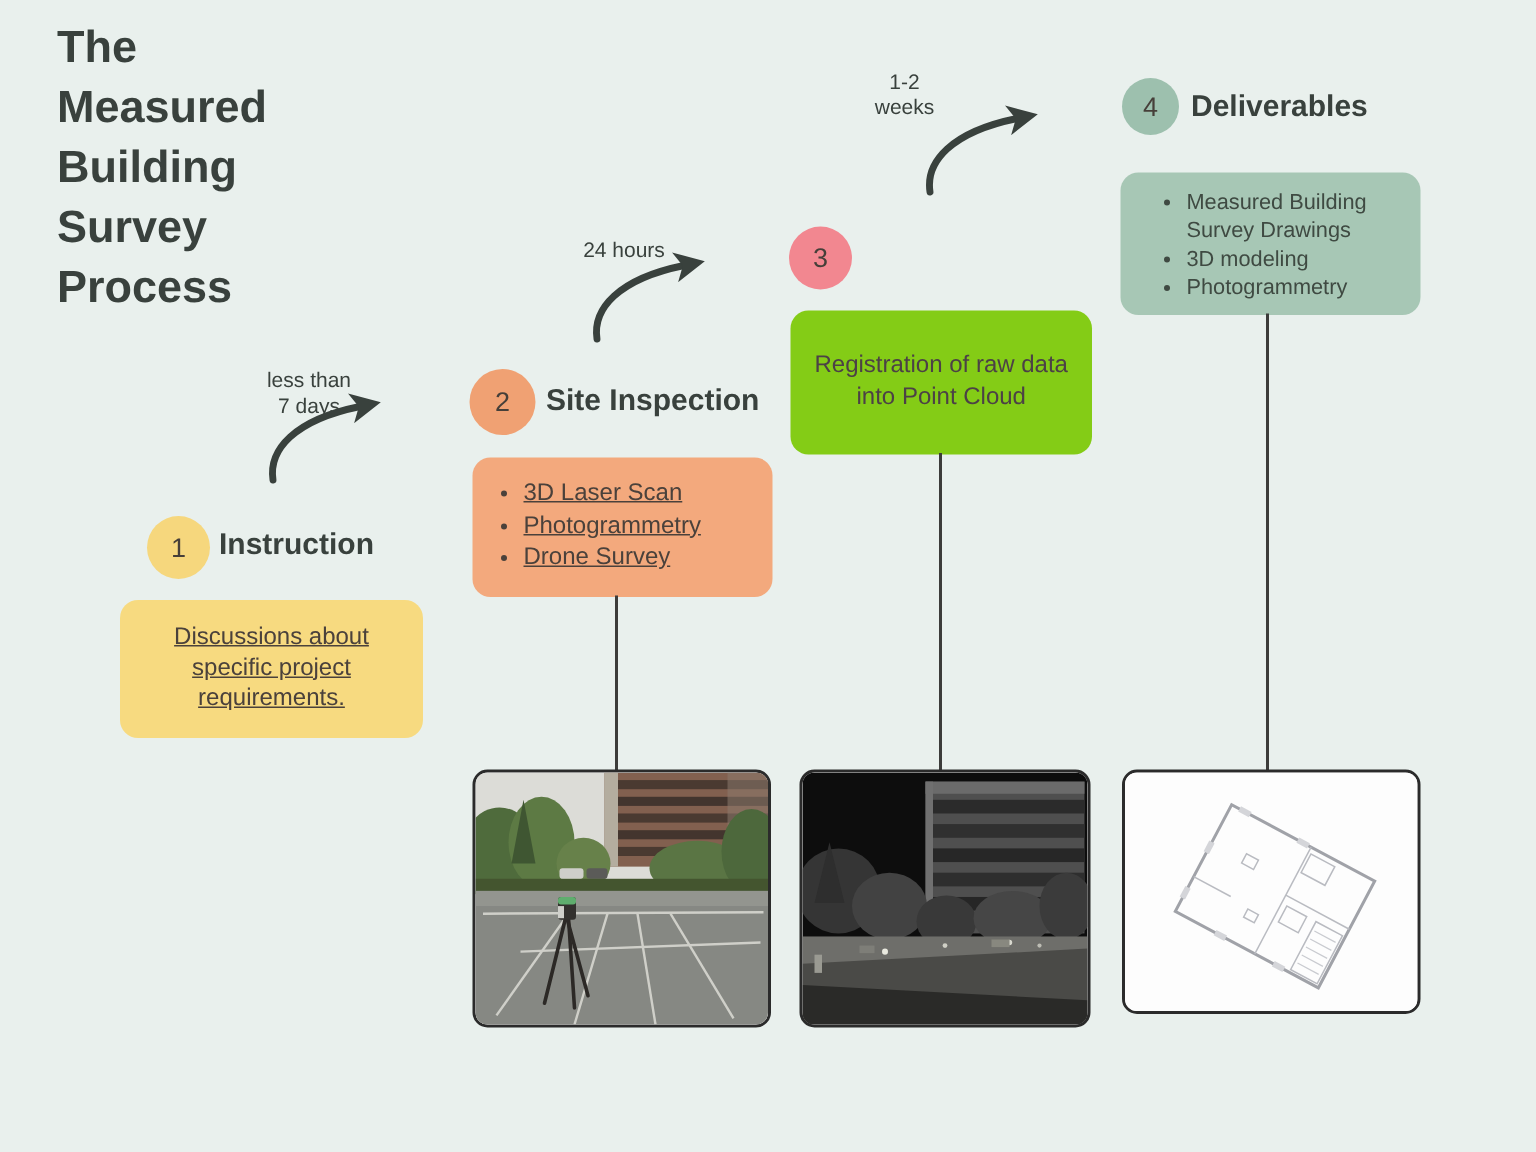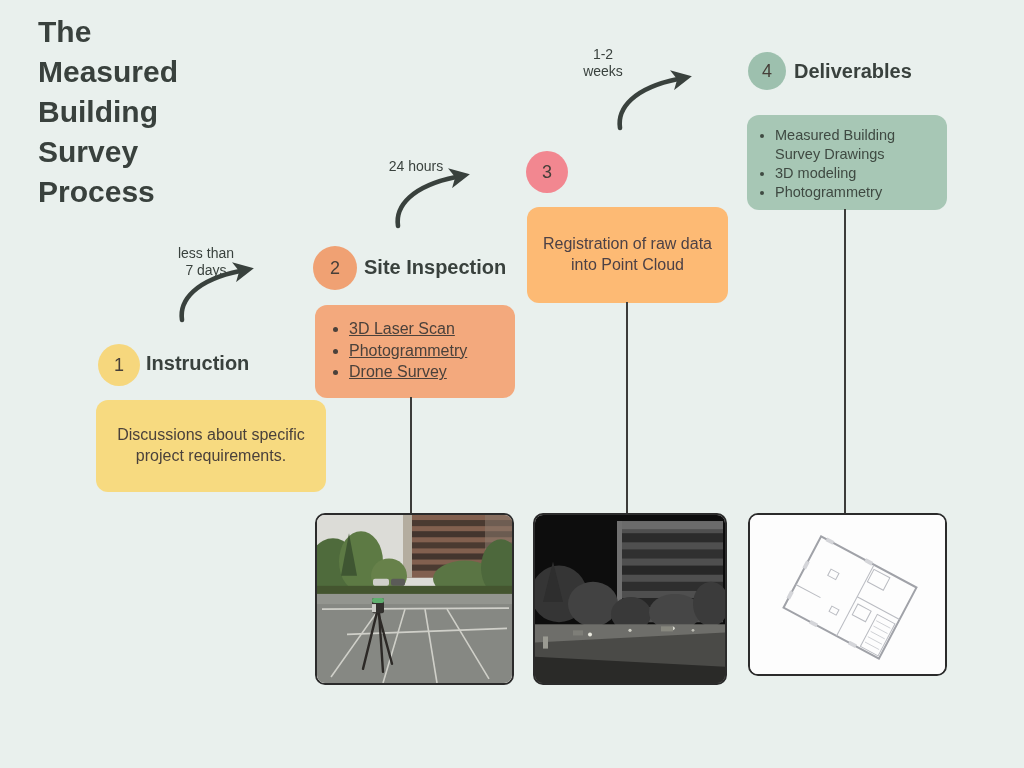--- a/index.html
+++ b/index.html
@@ -37,35 +37,35 @@
   }
 
   .connector { width:2px; background:#3c3c3a; }
 
   .photo { border:2px solid #2b2b2b; border-radius:10px; overflow:hidden; background:#fff; }
   .photo svg { display:block; width:100%; height:100%; }
 
   
   .c1 { left:98px;  top:344px; width:42px; height:42px; background:#f6d77d; }
   .l1 { left:146px; top:352px; }
-  .b1 { left:96px;  top:400px; width:230px; height:92px; background:#f7da80; }
+  .b1 { left:80px;  top:400px; width:202px; height:92px; background:#f7da80;text-decoration:underline; }
   
   .c2 { left:313px; top:246px; width:44px; height:44px; background:#f0a173; }
   .l2 { left:364px; top:256px; }
   .b2 { left:315px; top:305px; width:200px; height:93px; background:#f3a97d;text-decoration:underline; }
   .b2 ul { padding:13px 6px 6px 34px; font-size:16px; line-height:1.35; }
   
   .c3 { left:526px; top:151px; width:42px; height:42px; background:#f28790; }
   .l3 { left:574px; top:161px; }
-  .b3 { left:527px; top:207px; width:201px; height:96px; background:#fdba74; color:#4c4146; }
+  .b3 { left:527px; top:207px; width:201px; height:96px; background:#84cc16; color:#4c4146; }
   
   .c4 { left:748px; top:52px;  width:38px; height:38px; background:#9dc0ae; }
   .l4 { left:794px; top:60px;text-align:center; }
   .b4 { left:747px; top:115px; width:200px; height:95px; background:#a7c7b5; color:#3f4a42; }
-  .b4 ul { padding:11px 4px 6px 28px; font-size:14.5px; line-height:1.32; }
+  .b4 ul { padding:11px 4px 6px 44px; font-size:14.5px; line-height:1.32; }
 
   
   .d1 { left:160px; top:245px; width:92px; }
   .d2 { left:376px; top:158px; width:80px; }
   .d3 { left:572px; top:46px;  width:62px; }
   .a1 { left:174px; top:258px; }
   .a2 { left:390px; top:164px; }
   .a3 { left:612px; top:66px; }
 
   

